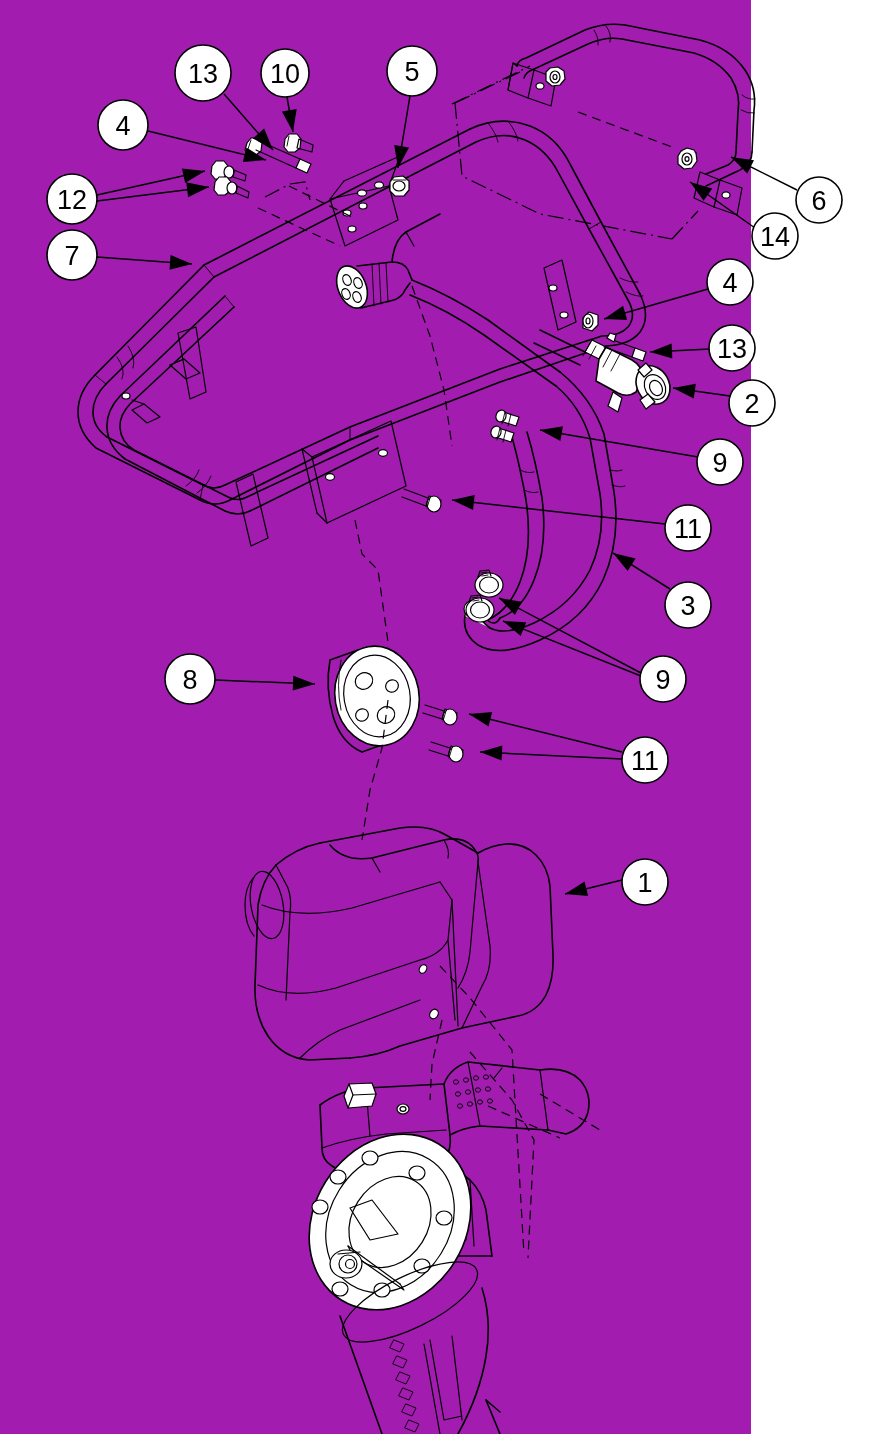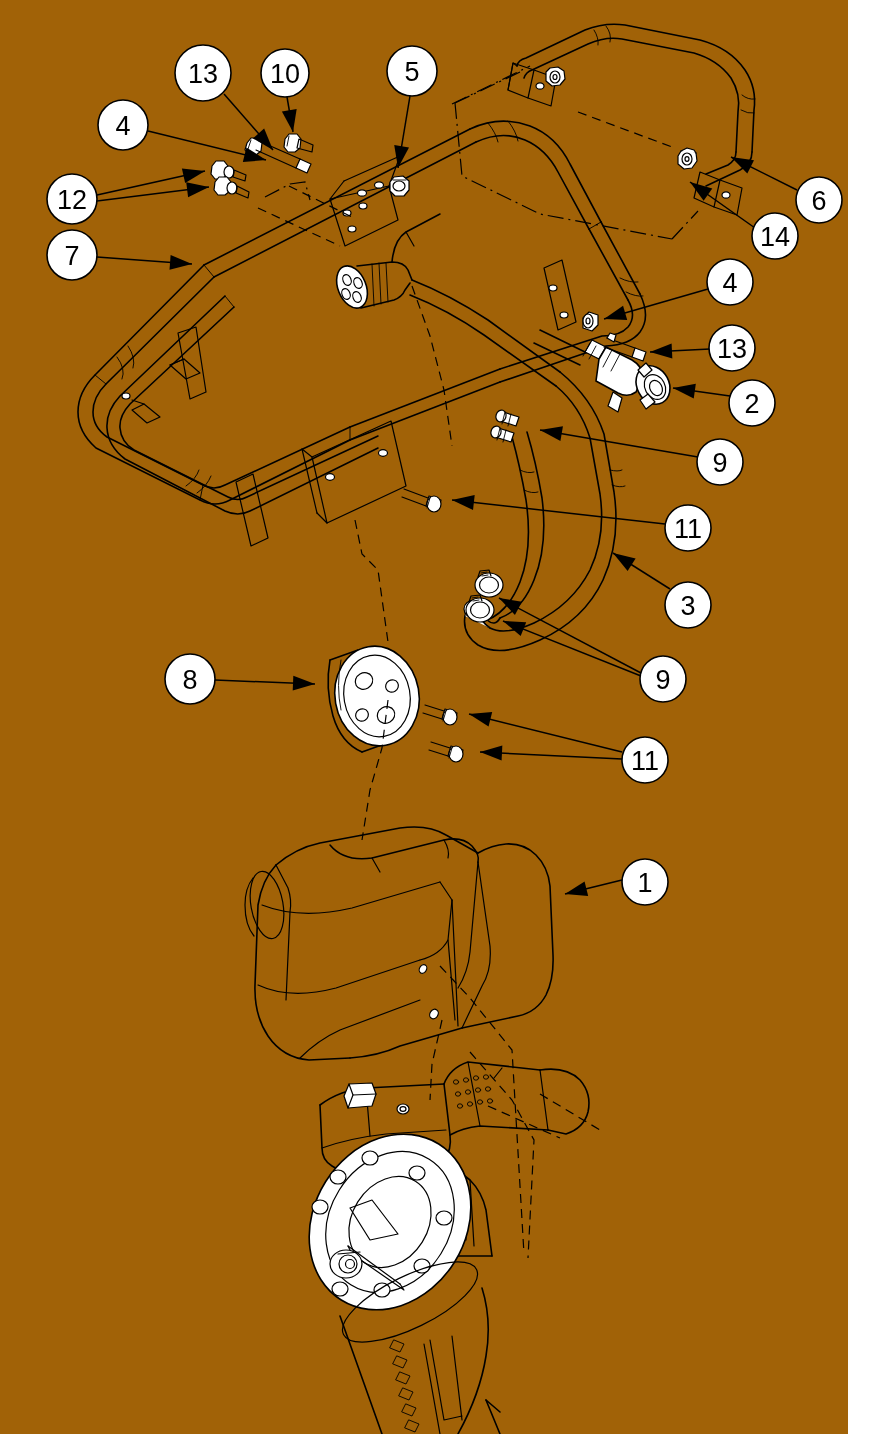--- a/index.html
+++ b/index.html
@@ -9,23 +9,23 @@
     background: #ffffff;
   }
   body {
     font-family: "Liberation Sans", sans-serif;
     width: 884px;
     height: 1434px;
     overflow: hidden;
   }
   #diagram-root {
     position: relative;
-    width: 848px;
+    width: 751px;
     height: 1434px;
-    background: #a16207;
+    background: #a21caf;
   }
   svg#technical-drawing {
     display: block;
     width: 884px;
     height: 1434px;
   }
   .ln {
     fill: none;
     stroke: #000000;
     stroke-width: 1.6;

